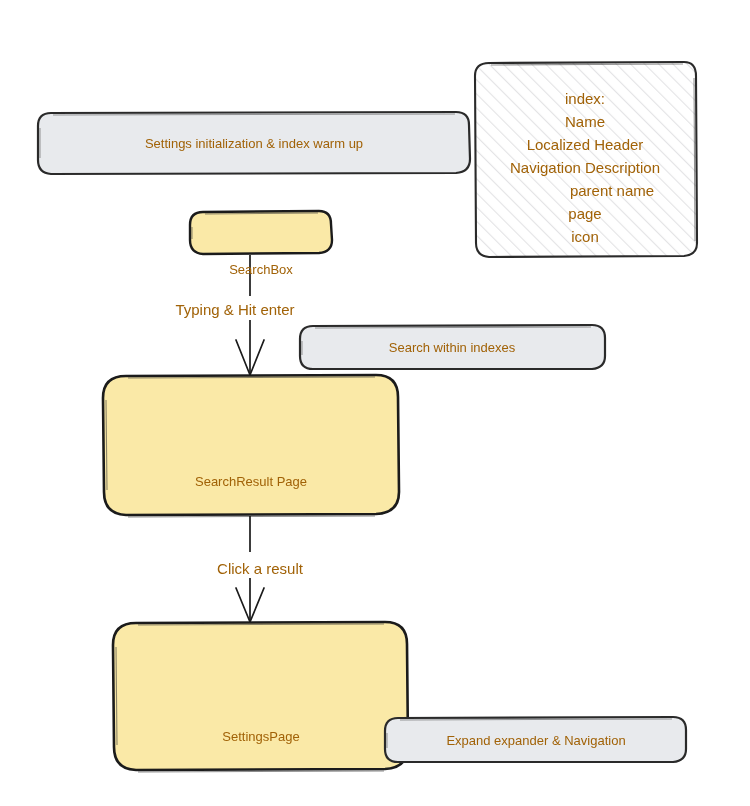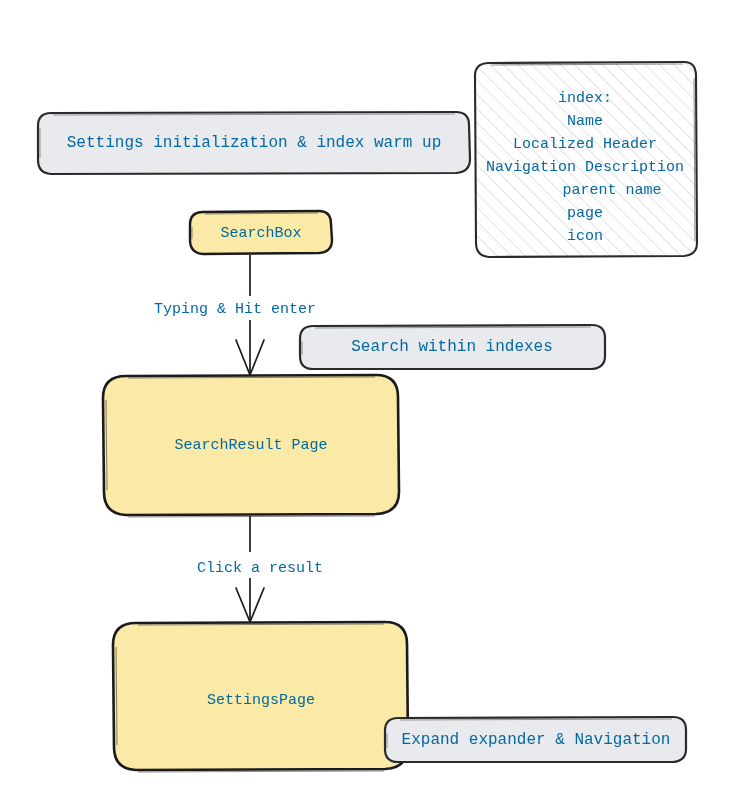--- a/index.html
+++ b/index.html
@@ -22,34 +22,35 @@
     top: 0;
     width: 750px;
     height: 806px;
   }
 
   .node-label,
   .note-label,
   .edge-label,
   .index-line {
     position: absolute;
-    font-family: Liberation Mono, monospace;
-    color: #0369a1;
+    font-family: Liberation Sans, sans-serif;
+    color: #a16207;
     white-space: pre;
     pointer-events: none;
     letter-spacing: 0px;
   }
 
   .node-label {
-    font-size: 15px;
+    font-size: 13px;
     text-align: left;
+    margin-top: 36px;
   }
 
   .note-label {
-    font-size: 16px;
+    font-size: 13px;
   }
 
   .edge-label {
     font-size: 15px;
   }
 
   .index-line {
     font-size: 15px;
     text-align: center;
   }

